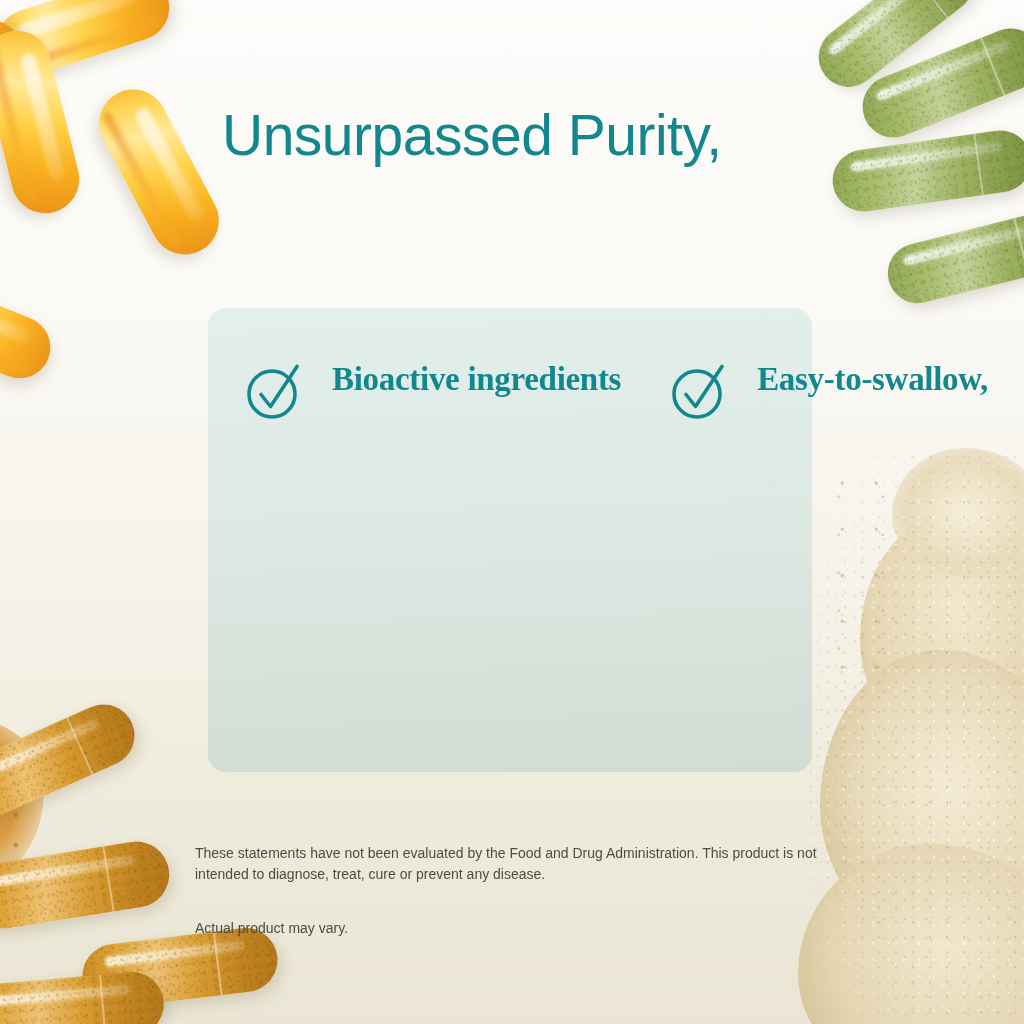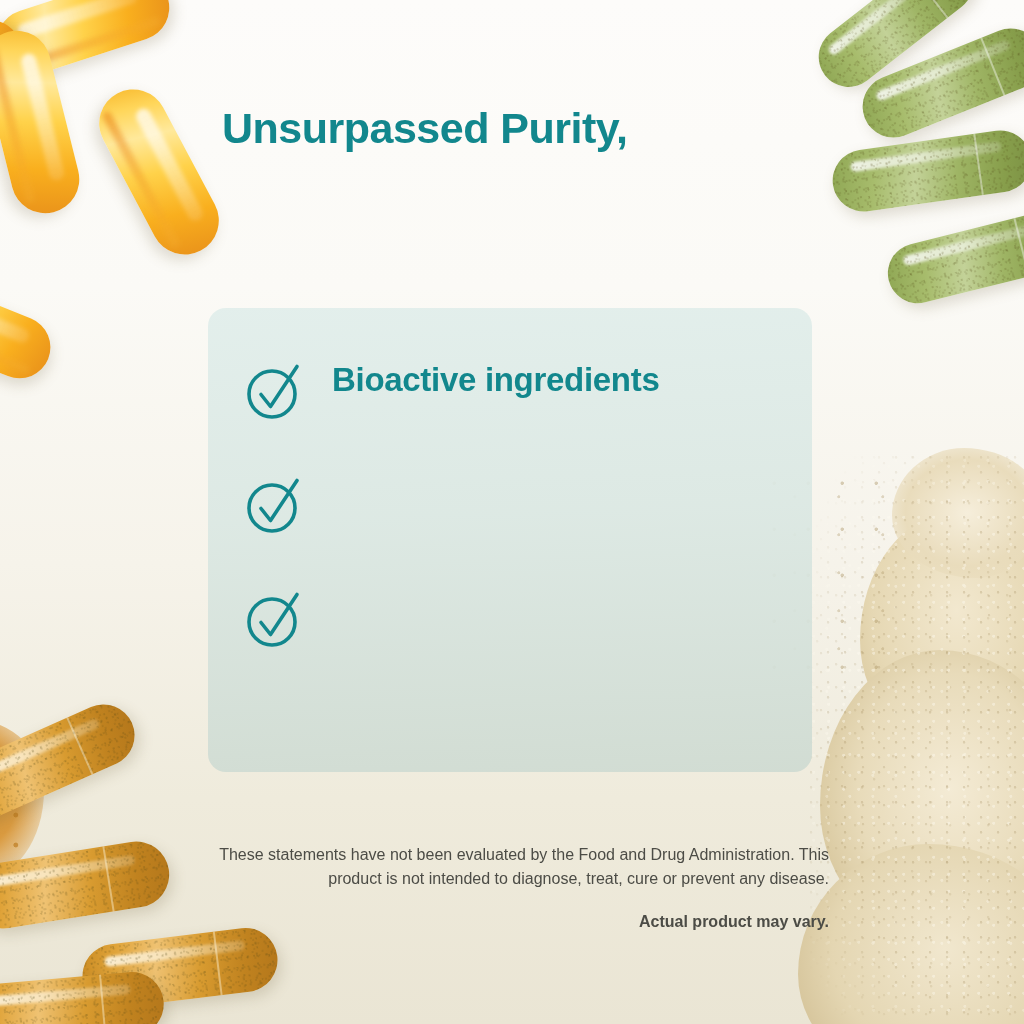--- a/index.html
+++ b/index.html
@@ -170,23 +170,23 @@
   }
 
   
 
   .headline {
     position: absolute;
     left: 222px;
     top: 104px;
     width: 600px;
     color: #12878D;
-    font-size: 43px;
+    font-size: 57px;
     line-height: 1.12;
-    font-weight: 700;
+    font-weight: 400;
     letter-spacing: -0.5px;
   }
   .headline-line { display: block; white-space: nowrap; }
 
   
 
   .benefits-card {
     position: absolute;
     left: 208px;
     top: 308px;
@@ -199,22 +199,23 @@
         rgba(219,232,227,0.93) 45%,
         rgba(207,219,210,0.93) 100%);
   }
 
   .benefit-list {
     position: absolute;
     left: 36px;
     top: 48px;
     right: 24px;
     display: flex;
-    flex-direction: column;
+    flex-direction: row;
     gap: 48px;
+    font-family: Liberation Serif, serif;
   }
 
   .benefit-item {
     display: flex;
     align-items: flex-start;
     gap: 26px;
   }
 
   .check-icon {
     flex: 0 0 auto;
@@ -234,29 +235,28 @@
   }
   .benefit-text .ln { display: block; white-space: nowrap; }
 
   
 
   .disclaimer {
     position: absolute;
     left: 195px;
     top: 843px;
     width: 634px;
-    text-align: right;
+    text-align: left;
     color: #4C4C46;
-    font-size: 16px;
+    font-size: 14px;
     line-height: 1.52;
   }
   .disclaimer .para-2 {
-    margin-top: 18px;
+    margin-top: 32px;
     display: block;
-    font-weight: bold;
   }
 </style>
 </head>
 <body>
 
 <div id="stage">
 
   <div class="decor" style="left:-60px; top:-20px; width:300px; height:430px;">
     <div class="capsule softgel" style="left:54px; top:12px; width:178px; height:66px; transform:rotate(-18deg);"></div>
     <div class="capsule softgel" style="left:-34px; top:58px; width:120px; height:58px; transform:rotate(-34deg);"></div>
@@ -354,20 +354,21 @@
       </div>
 
       <div class="benefit-item">
         <span class="check-icon">
           <svg viewBox="0 0 62 62" fill="none" xmlns="http://www.w3.org/2000/svg">
             <circle cx="28" cy="34" r="23" stroke="#12878D" stroke-width="3.6"></circle>
             <path d="M17 34.5 L26.5 46.5 L53 6.5" stroke="#12878D" stroke-width="3.6" stroke-linecap="round" stroke-linejoin="round"></path>
           </svg>
         </span>
         <span class="benefit-text">
+          <span class="ln">Easy-to-swallow,</span>
         </span>
       </div>
 
       <div class="benefit-item">
         <span class="check-icon">
           <svg viewBox="0 0 62 62" fill="none" xmlns="http://www.w3.org/2000/svg">
             <circle cx="28" cy="34" r="23" stroke="#12878D" stroke-width="3.6"></circle>
             <path d="M17 34.5 L26.5 46.5 L53 6.5" stroke="#12878D" stroke-width="3.6" stroke-linecap="round" stroke-linejoin="round"></path>
           </svg>
         </span>

